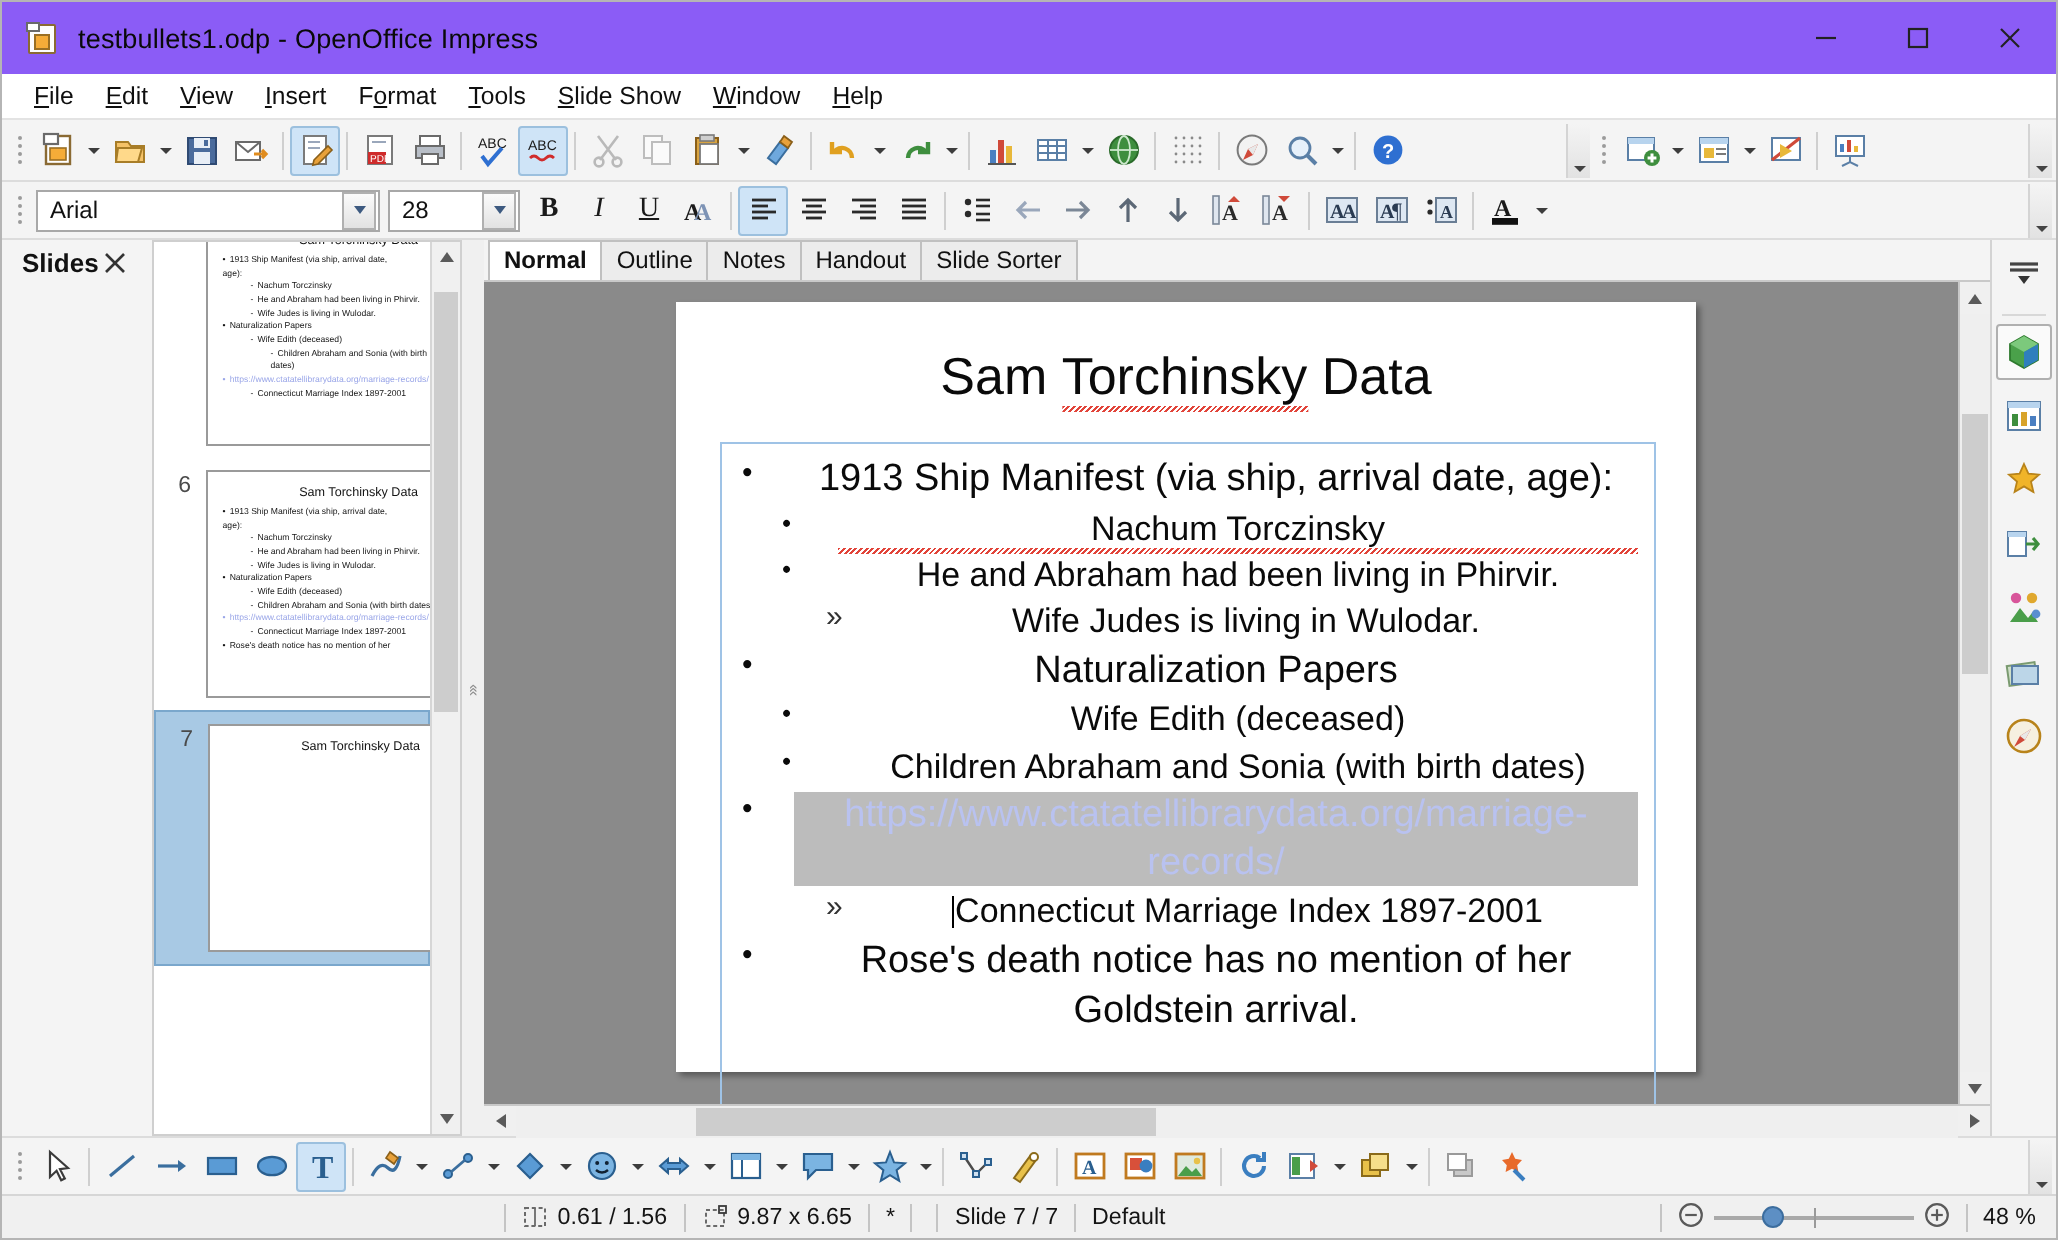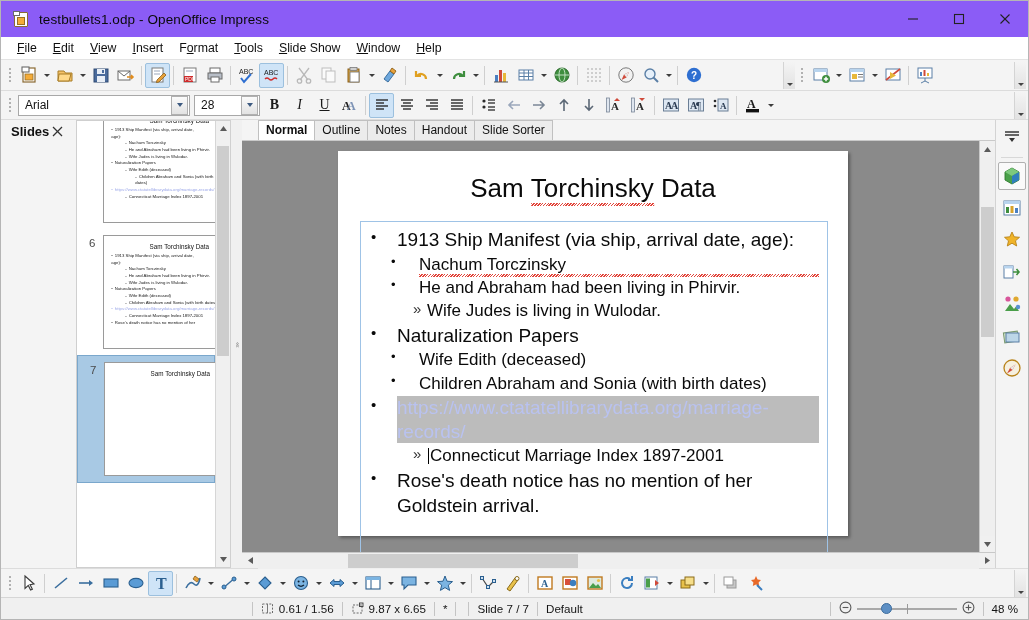--- a/index.html
+++ b/index.html
@@ -227,21 +227,21 @@
     background: #f4f4f4; padding-left: 2px;
     border-bottom: 1px solid #c9c9c9;
   }
   .vtab {
     font-size: 12px; color: #111;
     padding: 2px 7px 3px 7px; height: 20px;
     border: 1px solid #c0c0c0; border-bottom: none;
     background: #ececec; margin-right: -1px;
     display: flex; align-items: center;
   }
-  .vtab.active { background: #ffffff; font-weight: bold; position: relative; z-index: 2; margin-left: 14px; }
+  .vtab.active { background: #ffffff; font-weight: bold; position: relative; z-index: 2; }
   .canvas-area {
     flex: 1; display: flex; min-height: 0; background: #8a8a8a; position: relative;
   }
   .canvas-scroll {
     flex: 1; position: relative; overflow: hidden; background: #8a8a8a;
   }
   .slide-page {
     position: absolute; left: 96px; top: 10px;
     width: 510px; height: 385px;
     background: #ffffff;
@@ -259,21 +259,21 @@
     opacity: 0.95;
   }
   .content-box {
     position: absolute; left: 22px; top: 70px; right: 20px; bottom: -30px;
     border: 1px solid #9fc3e6;
     padding: 6px 8px 0 8px;
     overflow: hidden;
   }
   .bul { display: flex; font-size: 19px; color: #0a0a0a; line-height: 1.25; margin-bottom: 2px; }
   .bul .mark { flex: none; text-align: left; }
-  .bul .txt { flex: 1; }
+  .bul .txt { flex: 1; text-align: center; }
   .lvl1 { padding-left: 2px; font-size: 19px; }
   .lvl1 .mark { width: 26px; font-size: 15px; }
   .lvl2 { padding-left: 22px; font-size: 17px; }
   .lvl2 .mark { width: 28px; font-size: 13px; }
   .lvl3 { padding-left: 44px; font-size: 17px; }
   .lvl3 .mark { width: 14px; font-size: 15px; color: #333; }
   .urlrow .txt { background: #bcbcbc; color: #b9c2f0; display: inline; }
   .caret-bar {
     display: inline-block; width: 1px; height: 16px; background: #000;
     vertical-align: -3px; margin: 0 1px;

